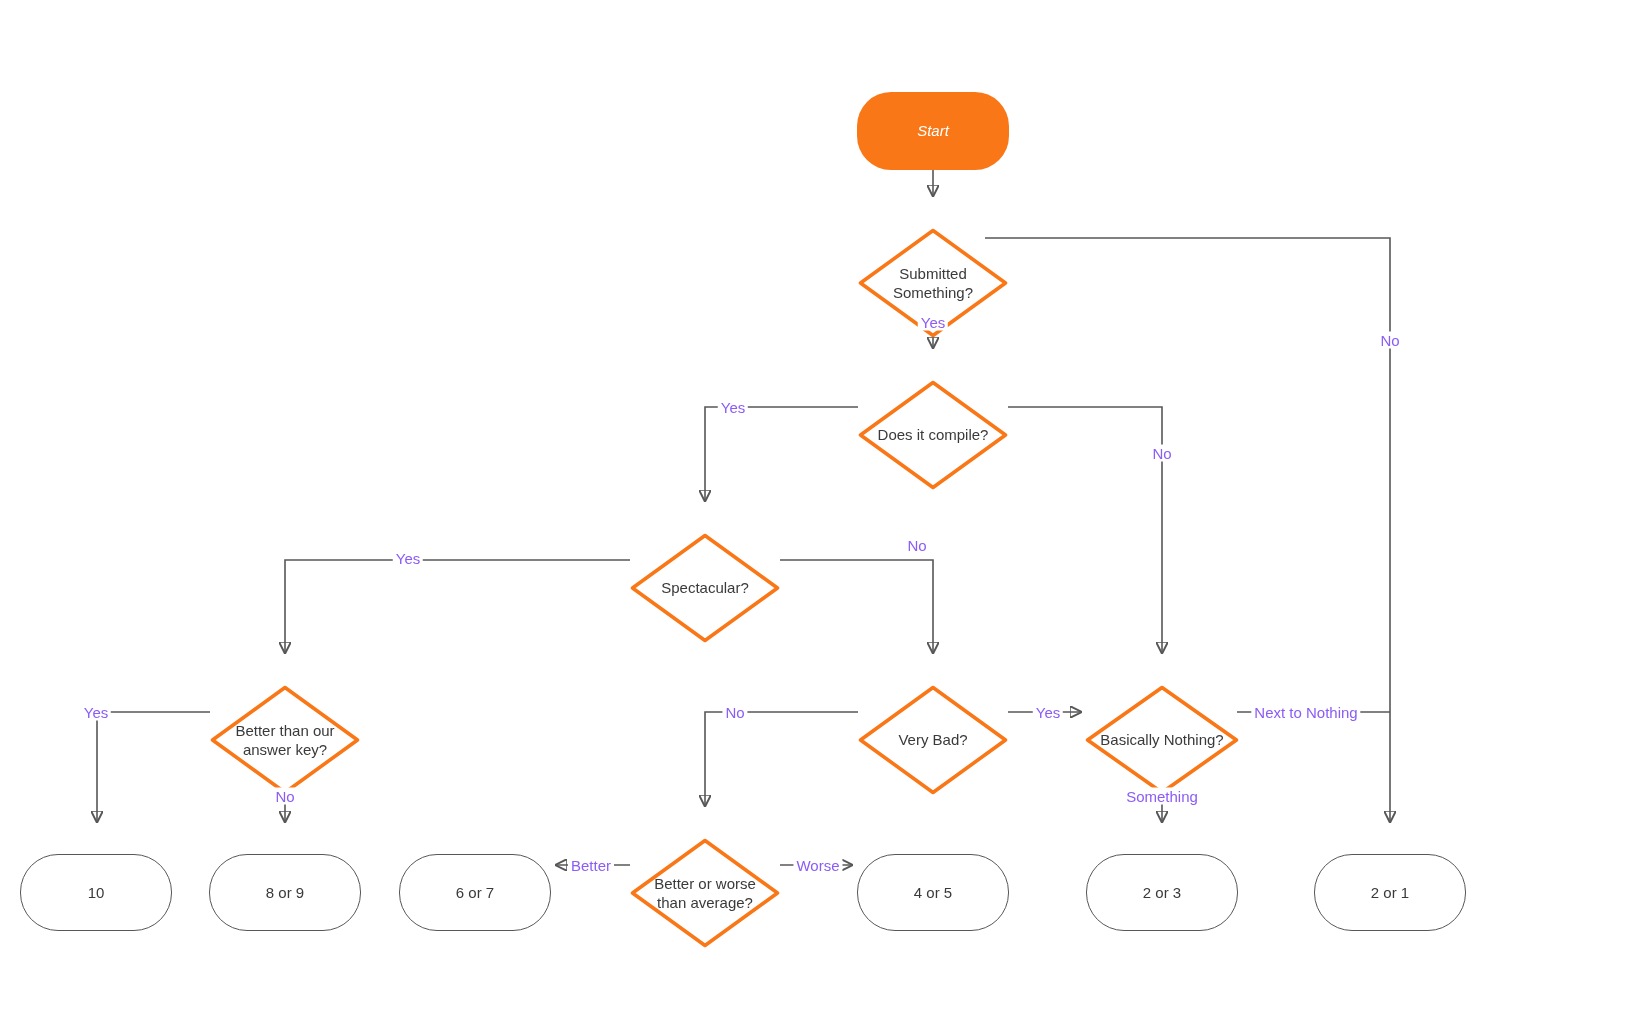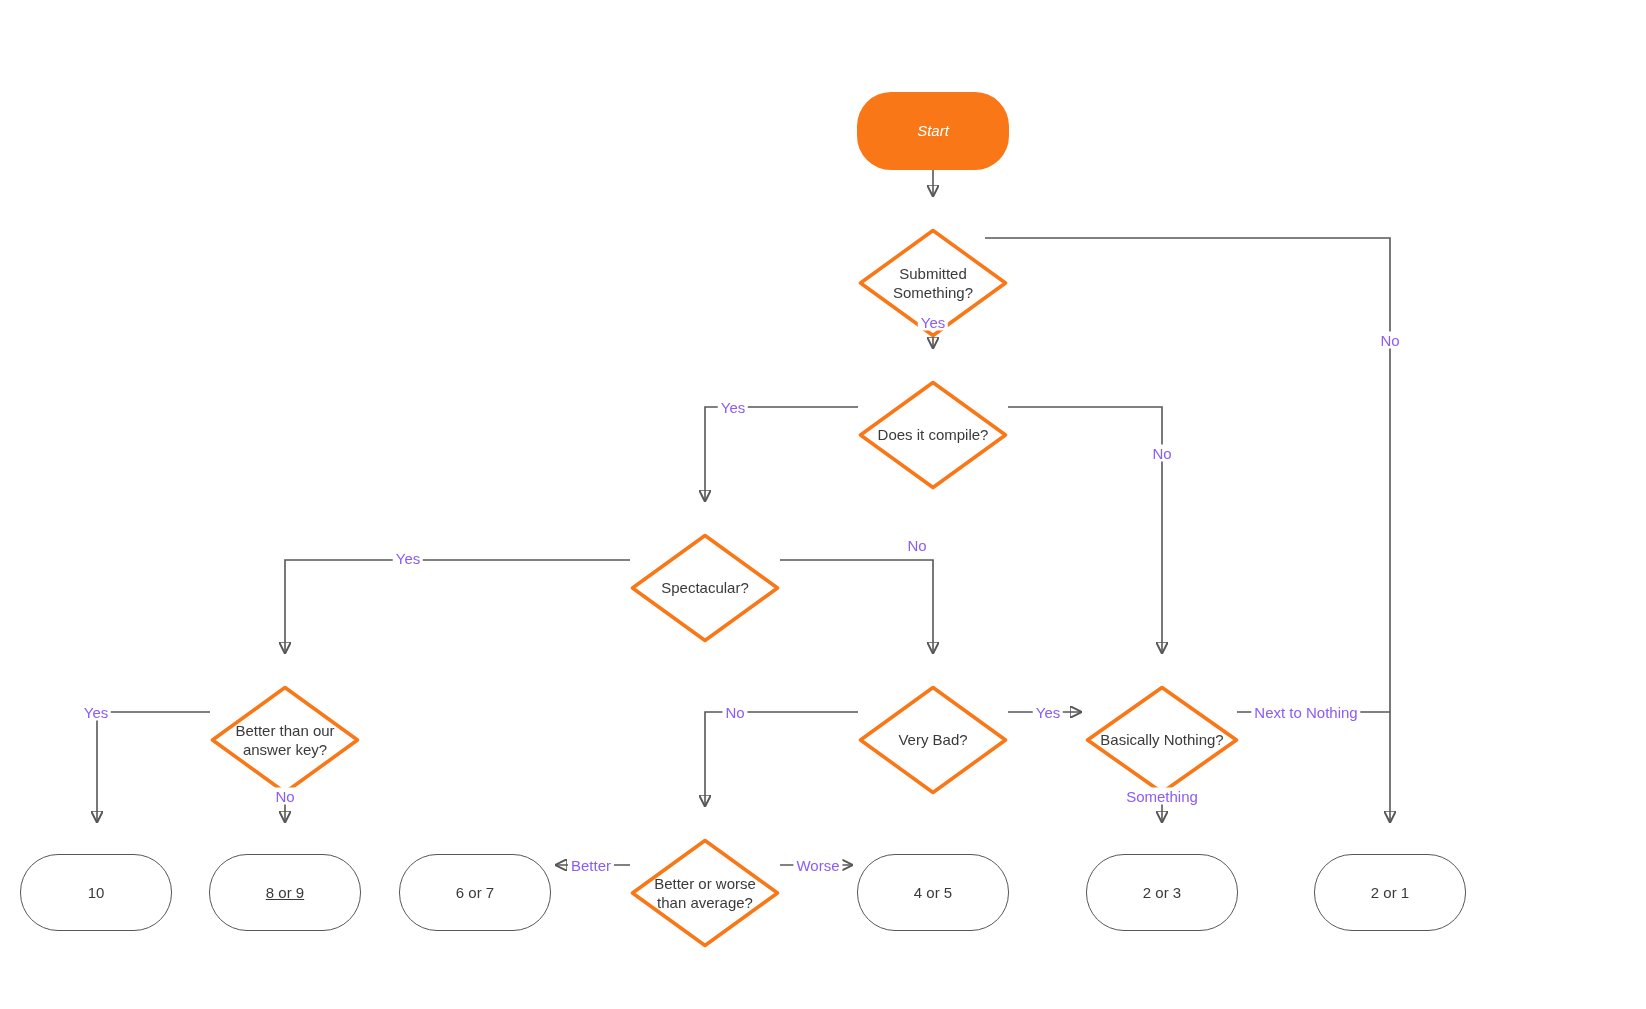--- a/index.html
+++ b/index.html
@@ -114,21 +114,21 @@
   <div class="node diamond" style="left:1085px; top:657px; width:154px; height:110px;">
     <svg viewBox="0 0 150 110" preserveAspectRatio="none">
       <polygon points="75,2.5 147.5,55 75,107.5 2.5,55"></polygon>
     </svg>
     <div class="dlabel" style="width:142px;">Basically Nothing?</div>
   </div>
 
   <div class="node terminal" style="left:20px; top:826px; width:152px; height:77px;">
     <span>10</span>
   </div>
-  <div class="node terminal" style="left:209px; top:826px; width:152px; height:77px;text-decoration:underline;">
+  <div class="node terminal" style="left:209px; top:826px; width:152px; height:77px;">
     <span>8 or 9</span>
   </div>
   <div class="node terminal" style="left:399px; top:826px; width:152px; height:77px;align-items:center;">
     <span>6 or 7</span>
   </div>
   <div class="node terminal" style="left:857px; top:826px; width:152px; height:77px;">
     <span>4 or 5</span>
   </div>
   <div class="node terminal" style="left:1086px; top:826px; width:152px; height:77px;text-align:right;">
     <span>2 or 3</span>

